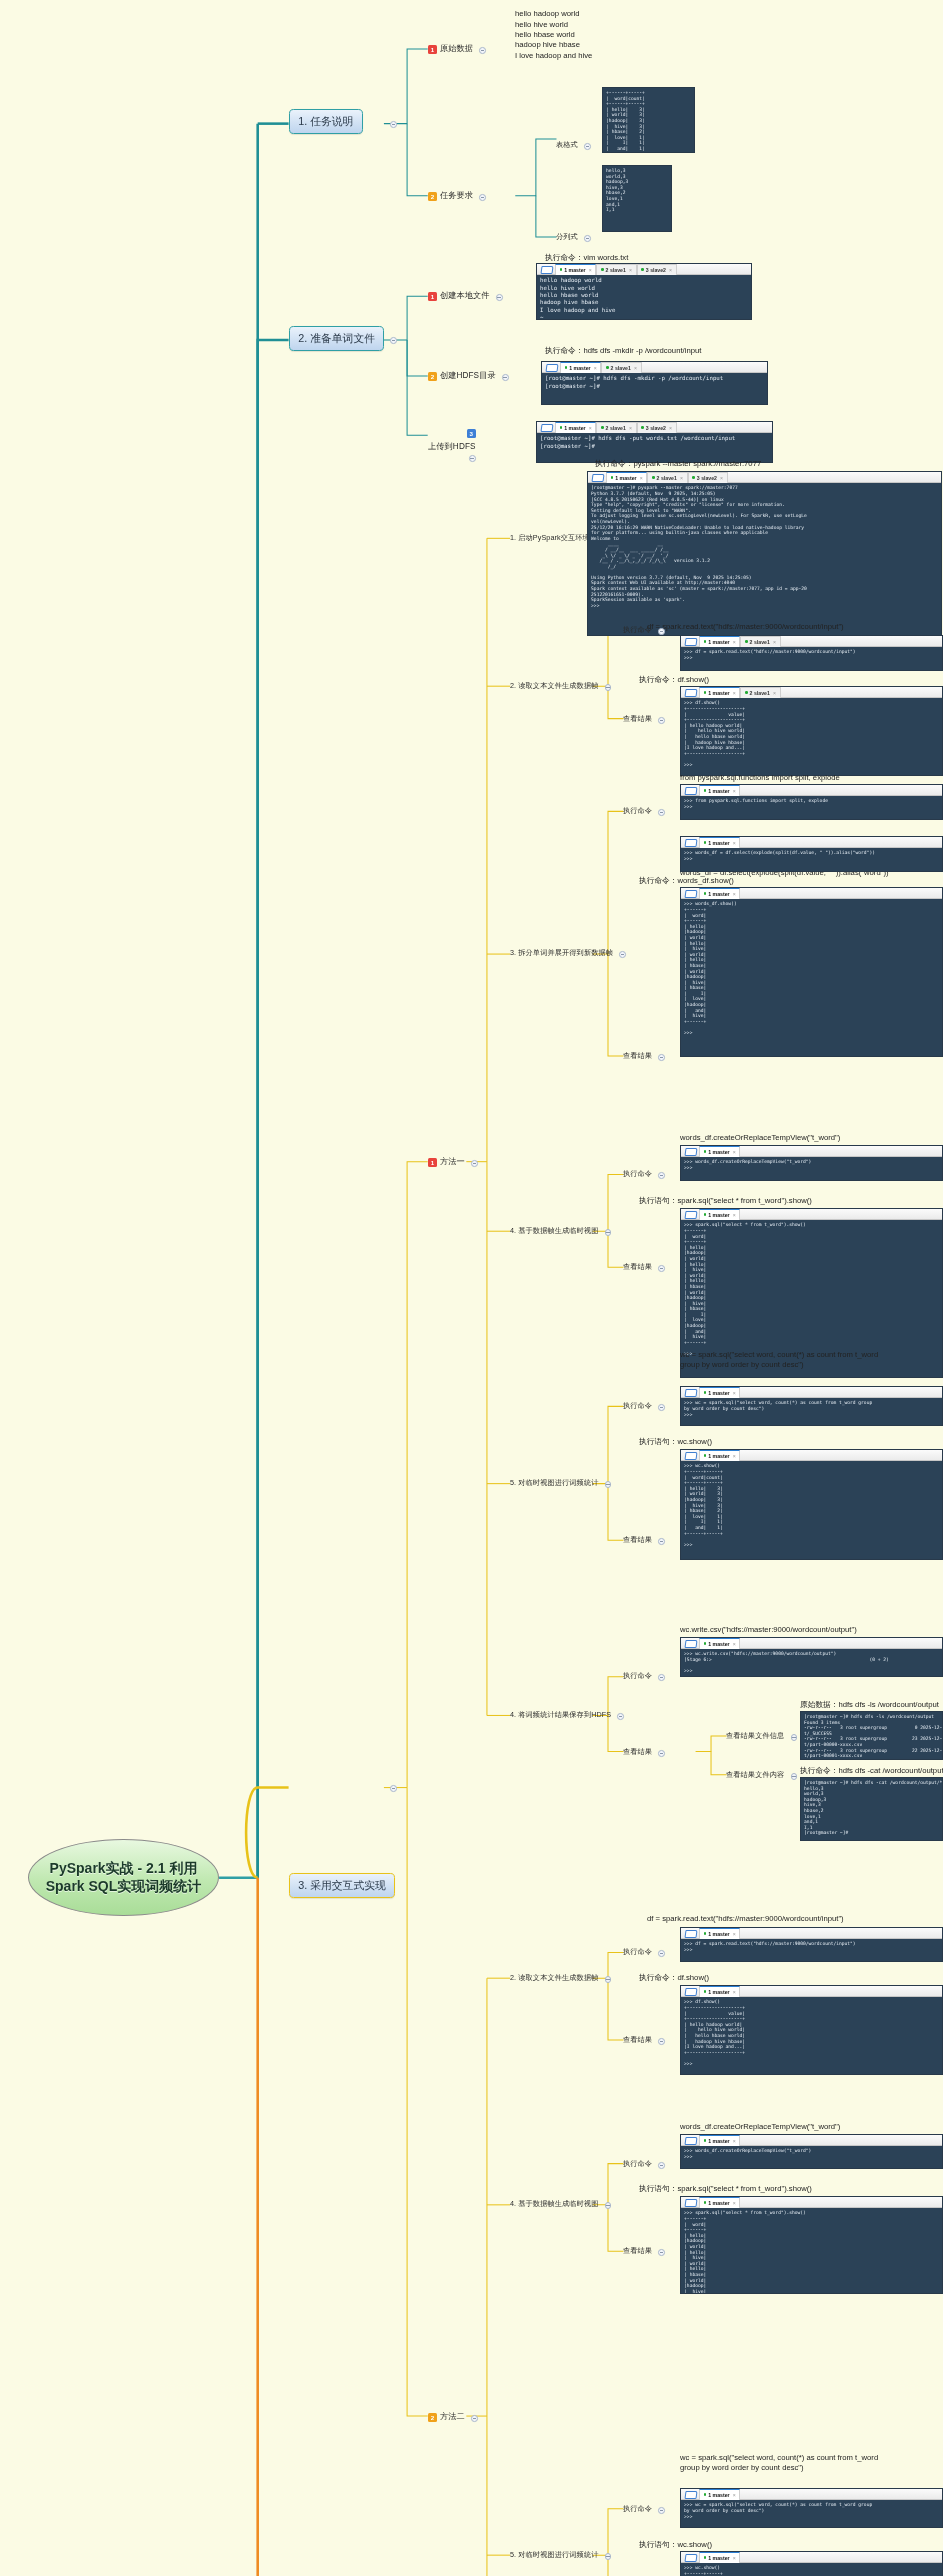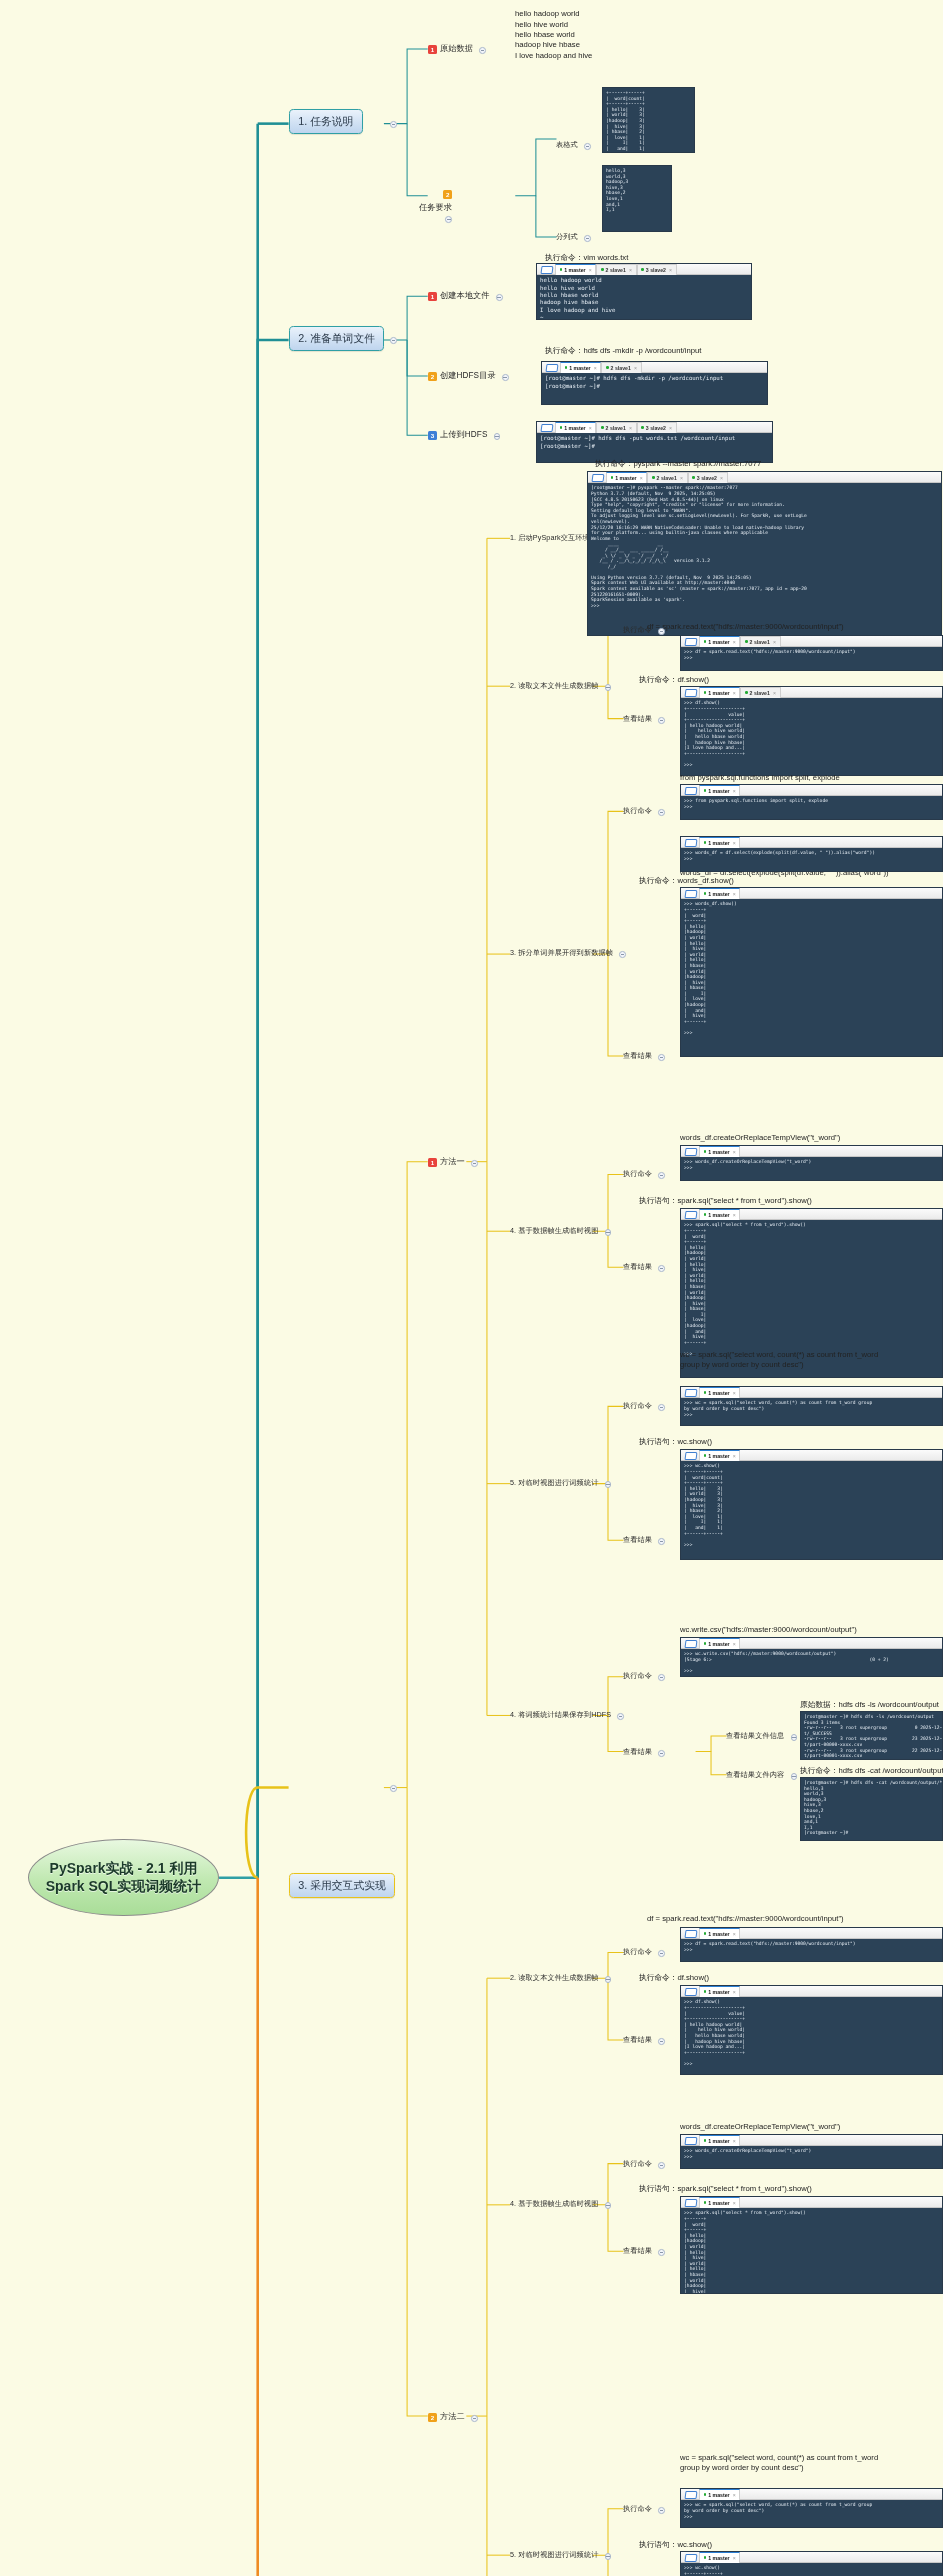--- a/index.html
+++ b/index.html
@@ -222,21 +222,21 @@
   <span class="badge b-red">1</span>
   <span class="lbl">原始数据</span>
   <span class="collapse"></span>
 </div>
 <div class="note" style="left:515px; top:9.3px;">hello hadoop world
 hello hive world
 hello hbase world
 hadoop hive hbase
 I love hadoop and hive</div>
 
-<div class="node" style="left:419px; top:190px;flex-direction:column;">
+<div class="node" style="left:428px; top:190px;">
   <span class="badge b-orange">2</span>
   <span class="lbl">任务要求</span>
   <span class="collapse"></span>
 </div>
 
 <div class="node small" style="left:556px; top:140px;">
   <span class="lbl">表格式</span>
   <span class="collapse"></span>
 </div>
 <div class="term" style="left:602px; top:87px; width:93px; height:66px;">
@@ -321,21 +321,21 @@
           <span class="dot"></span>
           <span>2 slave1</span>
           <span class="x">×</span>
         </span>
   </div>
   <div class="scr">[root@master ~]# hdfs dfs -mkdir -p /wordcount/input
 [root@master ~]#</div>
 </div>
 
 <div class="note" style="left:545px; top:434px;">执行命令：hdfs dfs -put words.txt /wordcount/input</div>
-<div class="node" style="left:428px; top:429px;">
+<div class="node" style="left:428px; top:429px;flex-direction:column;">
   <span class="badge b-blue">3</span>
   <span class="lbl">上传到HDFS</span>
   <span class="collapse"></span>
 </div>
 <div class="term" style="left:536px; top:421px; width:237px; height:42px;">
   <div class="bar">
     <span class="folder"></span>
     <span class="tab active">
           <span class="dot"></span>
           <span>1 master</span>

